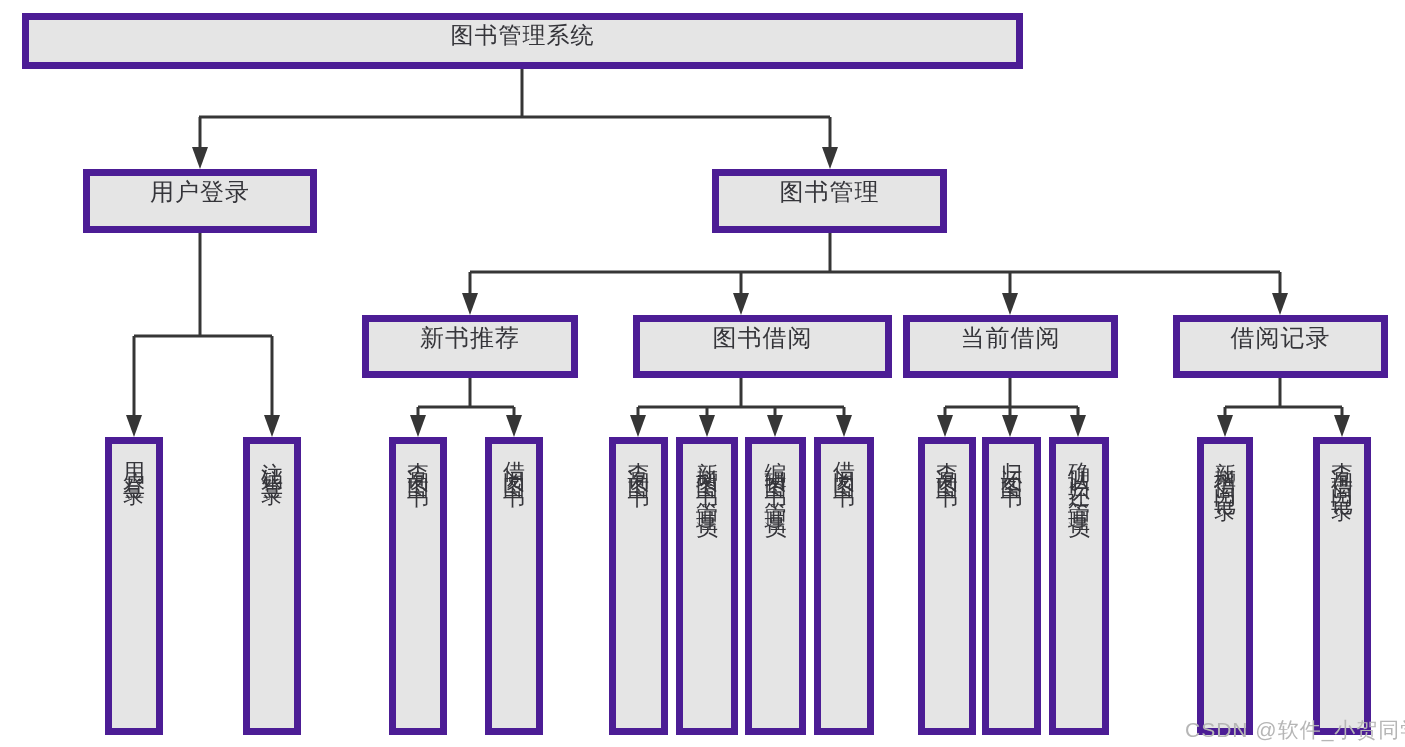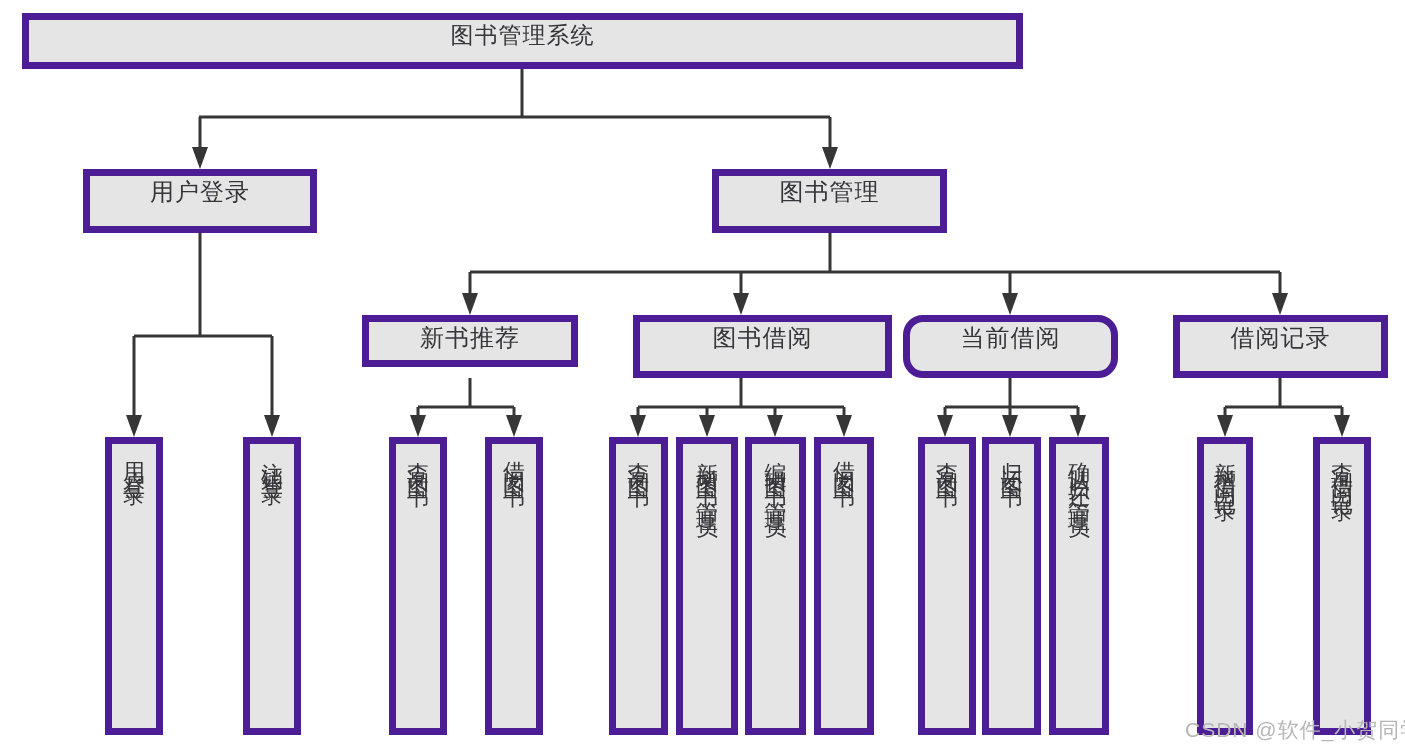--- a/index.html
+++ b/index.html
@@ -40,23 +40,23 @@
     letter-spacing: 8px;
     line-height: 1;
     white-space: nowrap;
   }
   
   #b-root       { left: 22px;   top: 13px;  width: 1001px; height: 56px; }
   
   #b-user-login { left: 83px;   top: 169px; width: 234px;  height: 64px; }
   #b-book-mgmt  { left: 712px;  top: 169px; width: 235px;  height: 64px; }
   
-  #b-new-rec    { left: 362px;  top: 315px; width: 216px;  height: 52px; }
+  #b-new-rec    { left: 362px;  top: 315px; width: 216px;  height: 63px; }
   #b-borrowing  { left: 633px;  top: 315px; width: 259px;  height: 63px; }
-  #b-current    { left: 903px;  top: 315px; width: 215px;  height: 63px; border-radius: 20px; }
+  #b-current    { left: 903px;  top: 315px; width: 215px;  height: 63px; }
   #b-records    { left: 1173px; top: 315px; width: 215px;  height: 63px; }
   
   .leaf { top: 437px; height: 298px; }
   #lf-1  { left: 105px;  width: 58px; }
   #lf-2  { left: 243px;  width: 58px; }
   #lf-3  { left: 389px;  width: 58px; }
   #lf-4  { left: 485px;  width: 58px; }
   #lf-5  { left: 609px;  width: 59px; }
   #lf-6  { left: 676px;  width: 62px; }
   #lf-7  { left: 745px;  width: 61px; }

